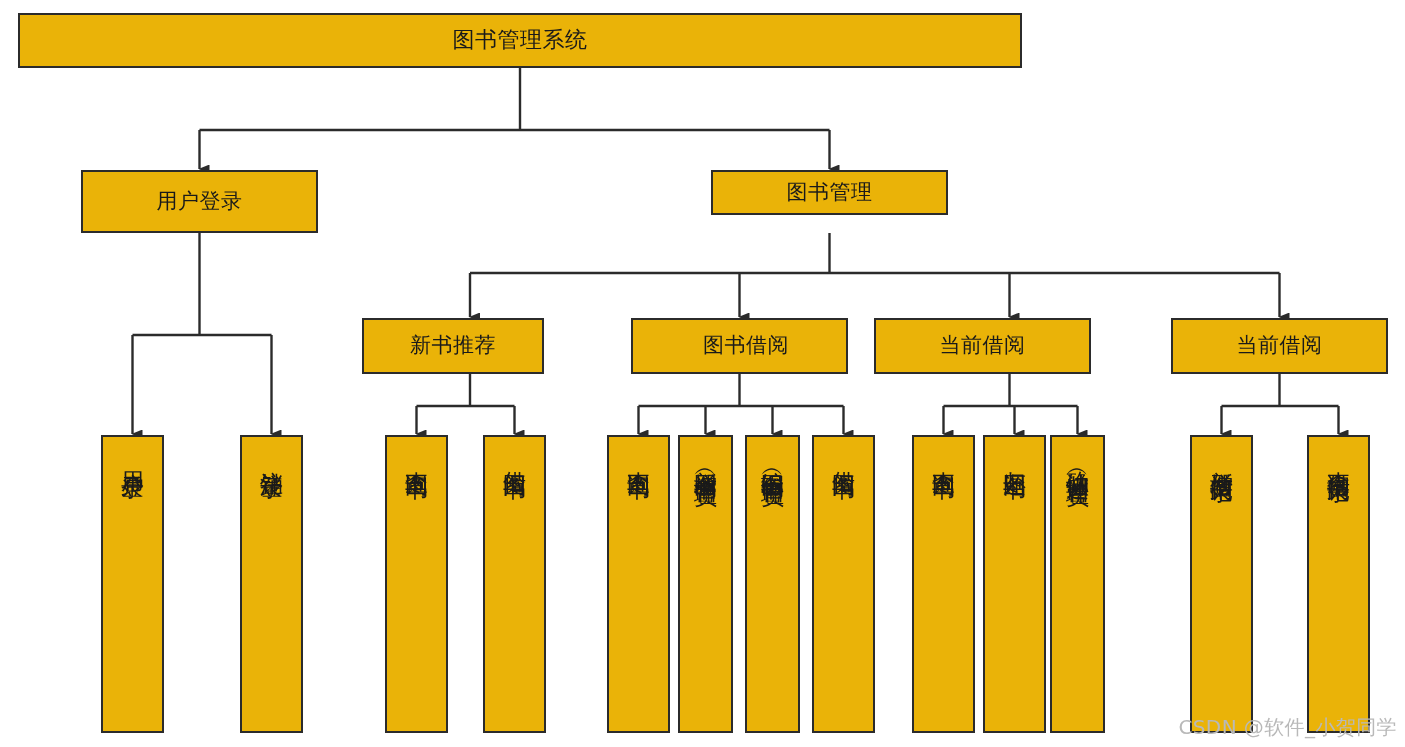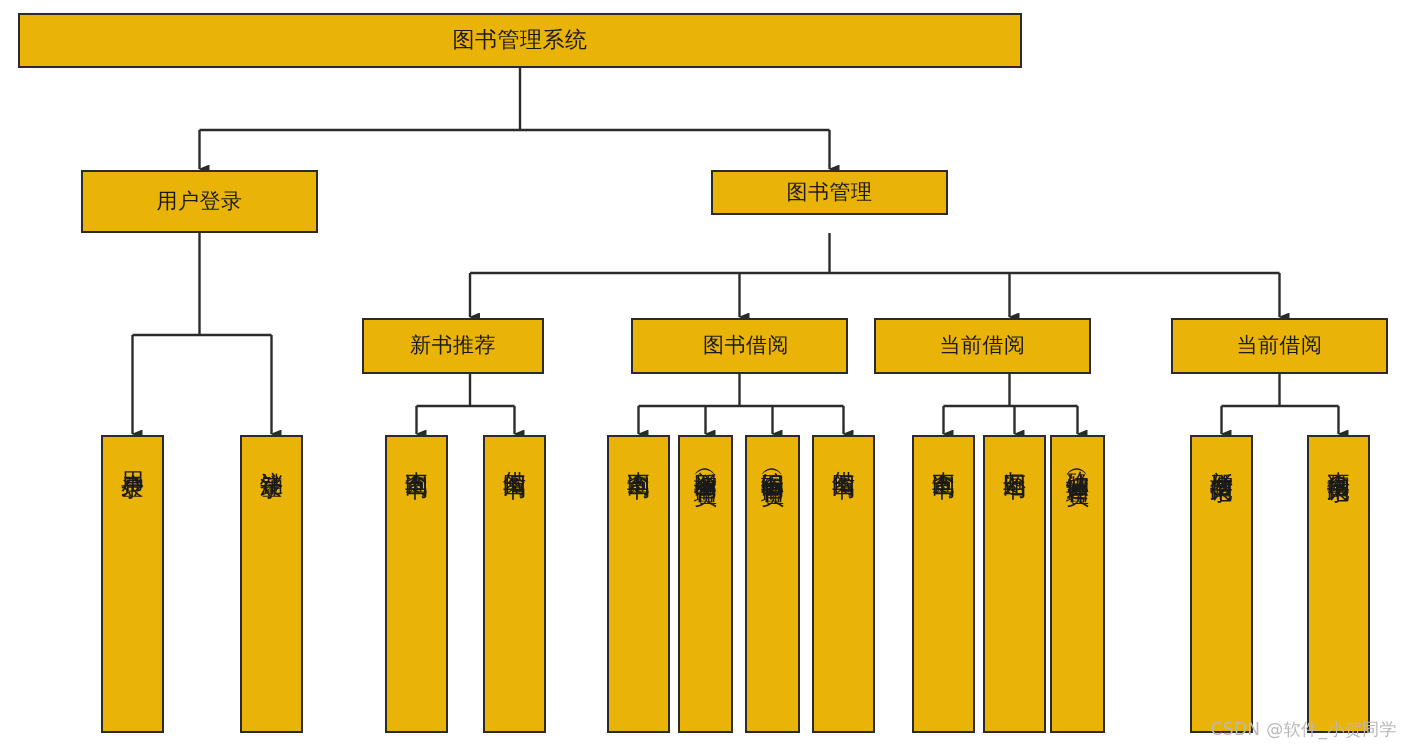--- a/index.html
+++ b/index.html
@@ -56,21 +56,21 @@
     letter-spacing: 2px;
     white-space: nowrap;
   }
   #root-node .label {
     font-size: 22px;
   }
   #watermark {
     position: absolute;
     right: 8px;
     bottom: 6px;
-    font-size: 17px;
+    font-size: 20px;
     color: #b9b9b9;
     letter-spacing: 0.4px;
     white-space: nowrap;
     pointer-events: none;
   }
 </style>
 </head>
 <body>
 
 <div id="canvas">

